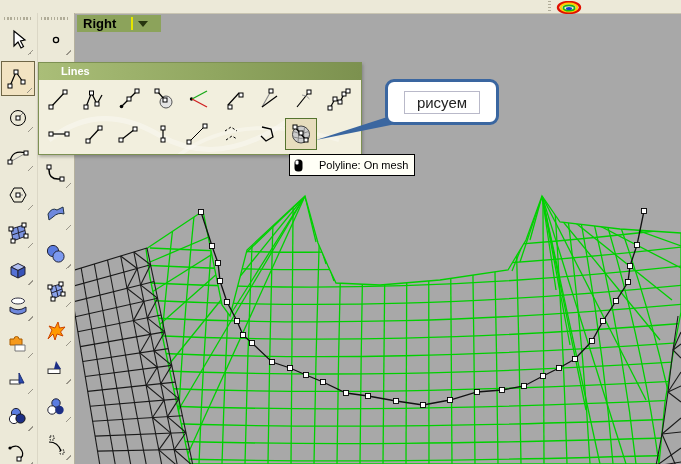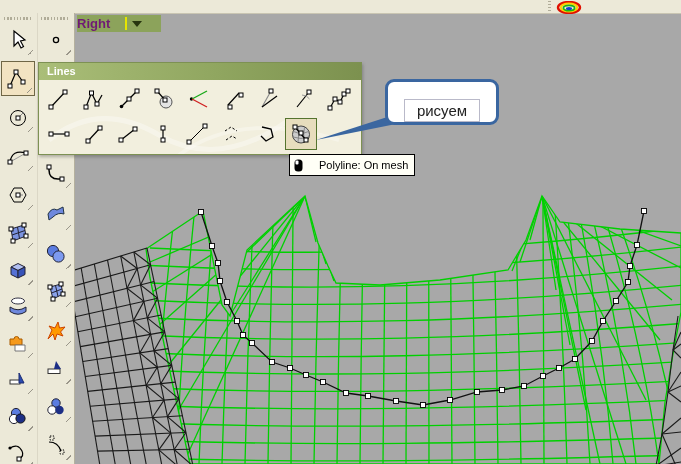--- a/index.html
+++ b/index.html
@@ -19,40 +19,40 @@
           background:repeating-linear-gradient(90deg,#b0ac98 0 1.5px,transparent 1.5px 3.2px);}
   .tb-btn{position:absolute;width:34px;height:35px;display:flex;align-items:center;justify-content:center;}
   .tb-btn svg{display:block;}
   .tb-btn.active{background:#f2e3c2;border:1px solid #6f6646;width:32px;height:33px;}
   .corner-mark{position:absolute;right:2px;bottom:2px;width:5px;height:5px;
     background:linear-gradient(135deg,transparent 45%,#9a968a 45%,#9a968a 60%,transparent 60%);}
   
   #scene{position:absolute;left:75px;top:13px;z-index:1;}
   .vp-tab{position:absolute;left:77px;top:15px;width:84px;height:17px;background:#8ca35b;
           z-index:8;display:flex;align-items:center;}
-  .vp-tab .lbl{color:#701a75;font-weight:bold;font-size:13px;width:46px;}
+  .vp-tab .lbl{color:#000000;font-weight:bold;font-size:13px;padding-left:6px;width:46px;}
   .vp-tab .yline{width:2px;height:13px;background:#e6e600;margin-left:2px;}
   .vp-tab .tri{width:0;height:0;border-left:5px solid transparent;border-right:5px solid transparent;
                border-top:6px solid #27350f;margin-left:5px;}
   
   .palette{position:absolute;left:38px;top:62px;width:322px;height:91px;z-index:20;
            background:#f2efde;border:1px solid #7d9153;box-shadow:1px 2px 3px rgba(60,60,60,.35);}
   .palette .title{height:17px;background:linear-gradient(90deg,#aabe78 0%,#90a660 55%,#7c914f 100%);
-           color:#fff;font-size:11px;font-weight:bold;line-height:17px;padding-left:8px;}
+           color:#fff;font-size:11px;font-weight:bold;line-height:17px;padding-left:22px;}
   .pal-row{position:absolute;left:0;width:322px;height:34px;}
   .pal-btn{position:absolute;width:32px;height:32px;display:flex;align-items:center;justify-content:center;}
   .pal-btn.active{background:#e7ddbd;border:1px solid #55742e;width:30px;height:30px;}
   .pal-decor{position:absolute;left:0;top:17px;z-index:0;pointer-events:none;}
   
   .tooltip{position:absolute;left:289px;top:154px;height:20px;z-index:30;background:#fffff6;
            border:1px solid #000;display:flex;align-items:center;padding:0 6px 0 4px;}
   .tooltip .txt{font-size:11px;color:#000;margin-left:16px;white-space:nowrap;}
   
   .callout{position:absolute;left:385px;top:79px;width:108px;height:40px;z-index:45;background:#fff;
-           border:3px solid #3a66a0;border-radius:9px;display:flex;align-items:flex-end;justify-content:center;}
+           border:3px solid #3a66a0;border-radius:9px;display:flex;align-items:center;justify-content:center;}
   .callout .inner{border:1px solid #b9b9c9;padding:2px 12px;font-size:15px;color:#222;}
   #tail{position:absolute;left:0;top:0;z-index:40;pointer-events:none;}
 </style>
 </head>
 <body>
 
 <svg id="scene" width="606" height="451" viewBox="75 13 606 451">
     <rect x="75" y="13" width="606" height="451" fill="#a8a8a8"></rect>
     <defs>
       <clipPath id="greenClip">

